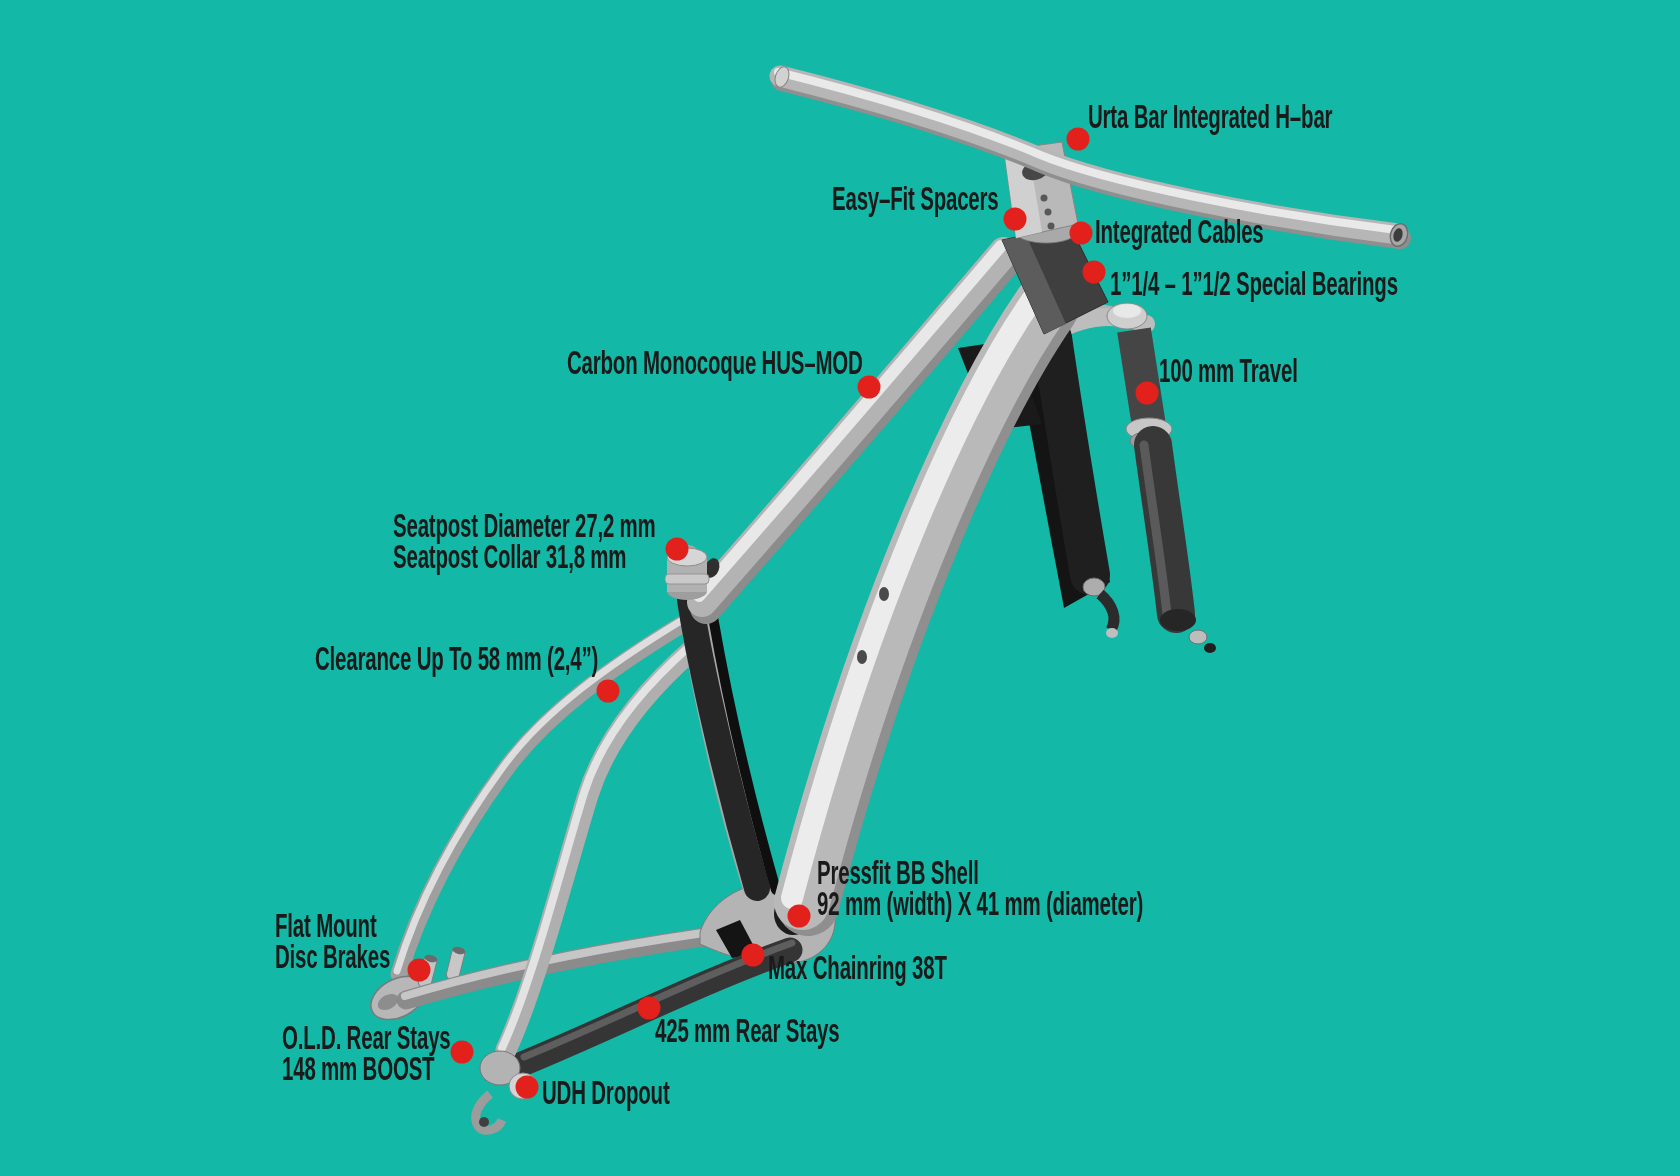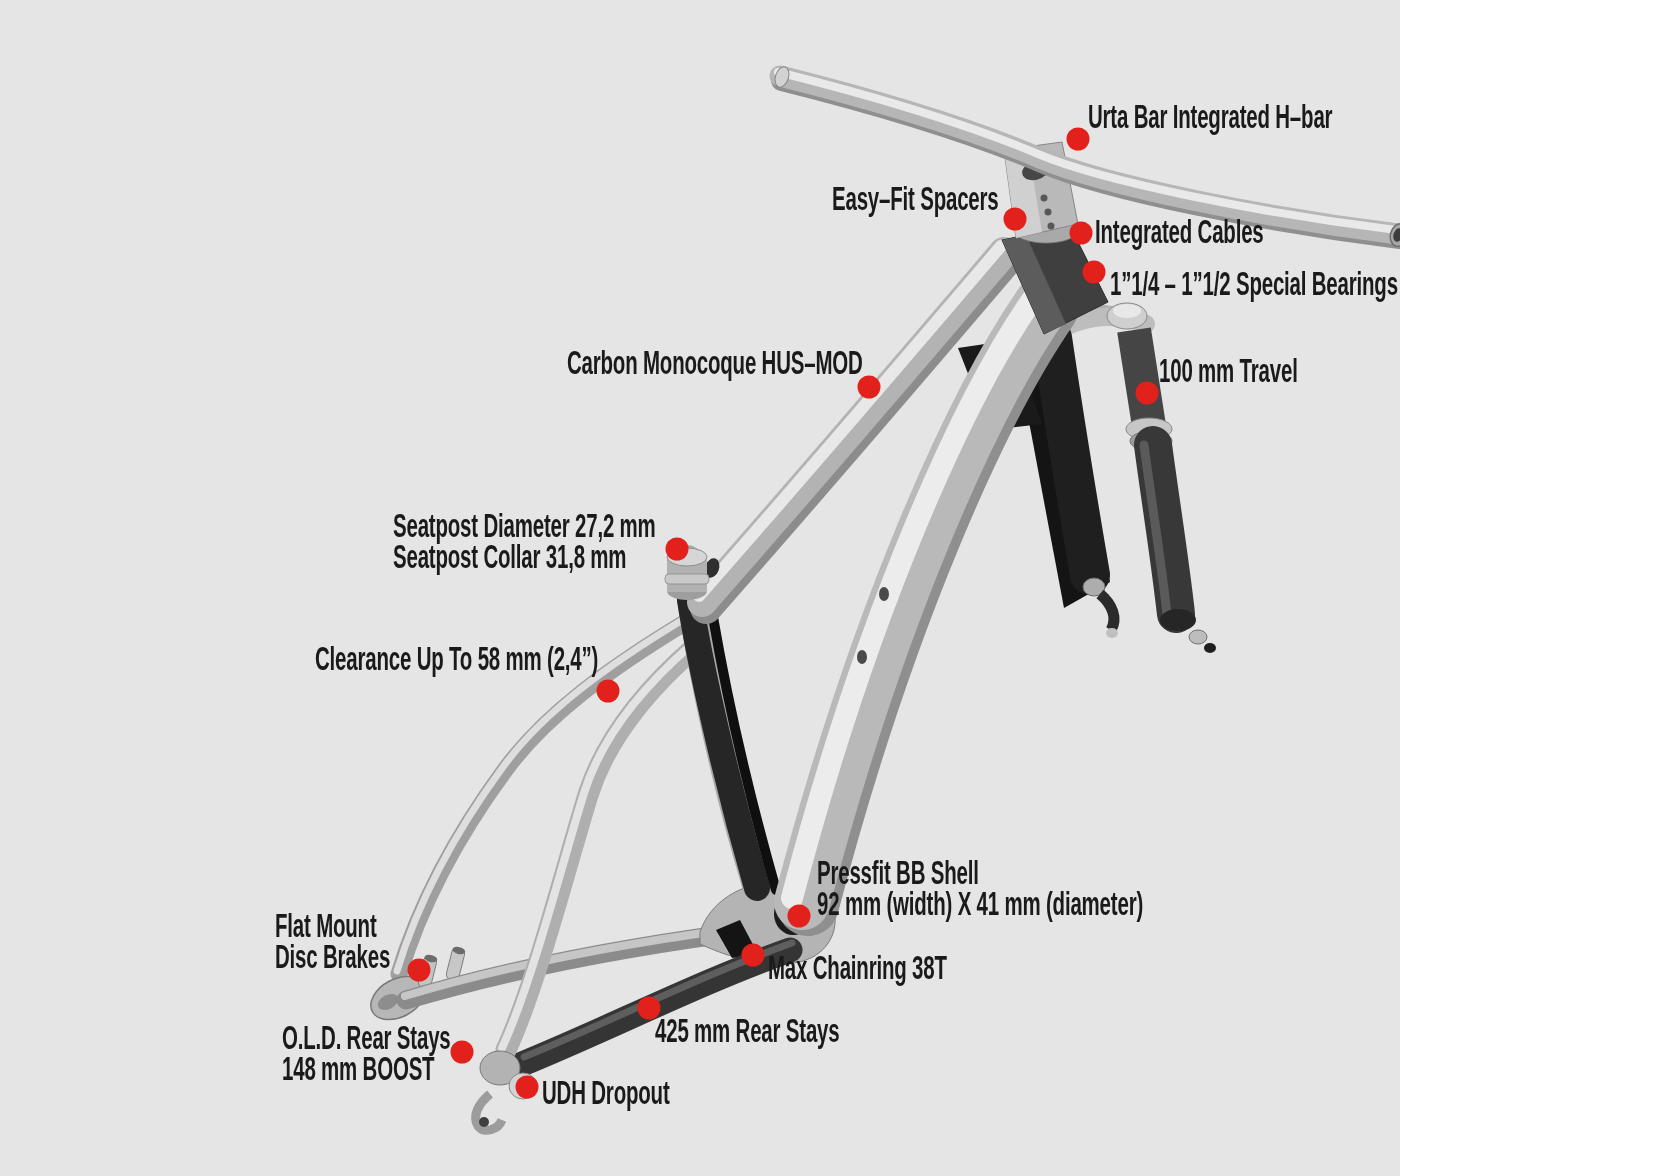--- a/index.html
+++ b/index.html
@@ -1,19 +1,19 @@
 <!DOCTYPE html>
 <html style="--dot-color: #e3211c; --text-color: #1a1a1a;"><head>
 <meta charset="utf-8">
 <style>
   html,body { margin:0; padding:0; background:#ffffff; }
   .stage {
     position:relative;
-    width:1400px; height:1176px;
-    background:#e5e5e5;
+    width:1680px; height:1176px;
+    background:#14b8a6;
     overflow:hidden;
     font-family:"Liberation Sans", sans-serif;
   }
   .art { position:absolute; left:0; top:0; width:1680px; height:1176px; }
   .callouts { position:absolute; left:0; top:0; width:100%; height:100%; }
   .dot {
     position:absolute;
     width:23px; height:23px;
     border-radius:50%;
     background:var(--dot-color,#e32119);

